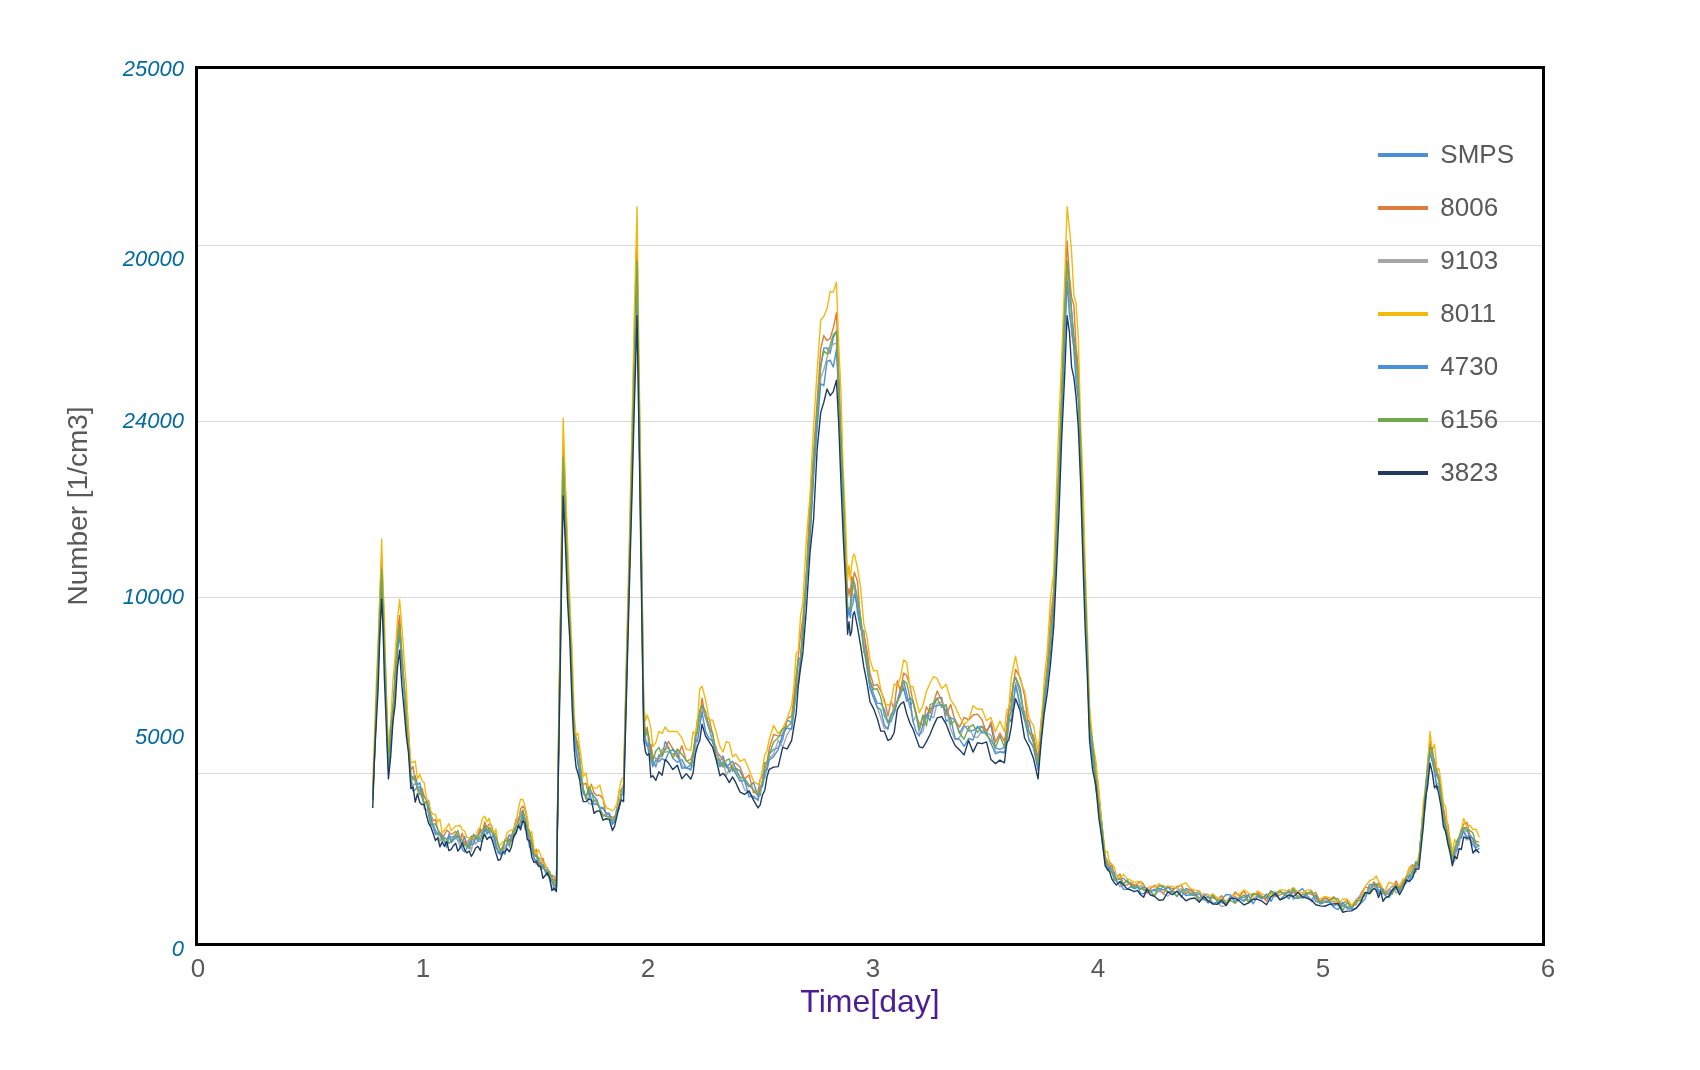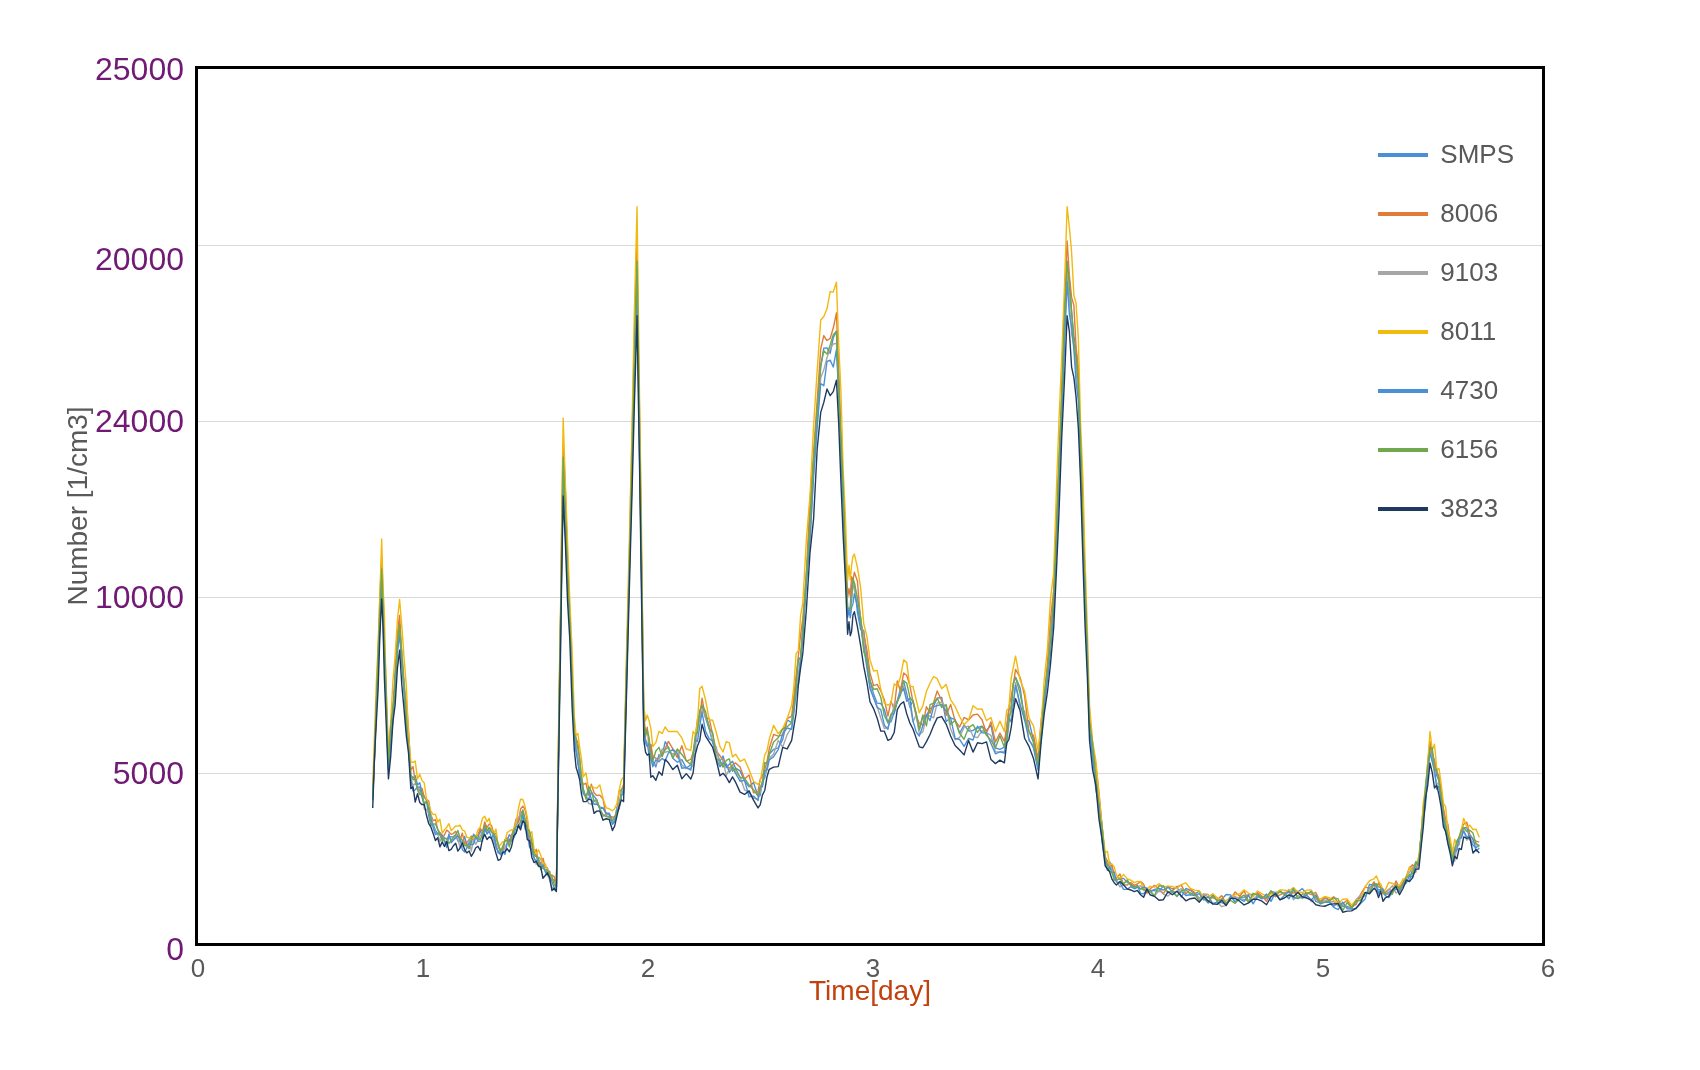--- a/index.html
+++ b/index.html
@@ -25,58 +25,59 @@
     position: absolute;
     left: 0;
     width: 100%;
     border-top: 1px solid #d9d9d9;
   }
   .y-tick-label {
     position: absolute;
     right: 100%;
     transform: translateY(-50%);
     padding-right: 14px;
-    font-size: 32px;
-    color: #701a75;
+    font-size: 22px;
+    color: #0369a1;
     white-space: nowrap;
+    font-style: italic;
   }
   .x-tick-label {
     position: absolute;
     top: 100%;
     transform: translateX(-50%);
     padding-top: 10px;
     font-size: 26px;
     color: #595959;
     white-space: nowrap;
   }
   .x-title {
     position: absolute;
     left: 50%;
     top: 100%;
     transform: translateX(-50%);
-    margin-top: 32px;
-    font-size: 28px;
-    color: #c2410c;
+    margin-top: 40px;
+    font-size: 32px;
+    color: #4c1d95;
   }
   .y-title {
     position: absolute;
     left: -120px;
     top: 50%;
     transform: translate(-50%, -50%) rotate(-90deg);
     font-size: 28px;
     color: #595959;
     white-space: nowrap;
   }
   .legend {
     position: absolute;
     right: 28px;
     top: 70px;
     display: flex;
     flex-direction: column;
-    gap: 28px;
+    gap: 22px;
     font-size: 26px;
     color: #595959;
   }
   .legend-row {
     display: flex;
     align-items: center;
     gap: 12px;
   }
   .legend-swatch {
     width: 50px;
@@ -93,21 +94,21 @@
 </head>
 <body>
 
 <div class="stage">
 
   <div class="plot-frame" id="plot-frame" style="left: 195px; top: 66px; width: 1350px; height: 880px;">
 
     <div id="y-axis-layer">
         <div class="y-tick-label" style="top: 880px;">0</div>
         <div class="gridline" style="top: 704px;"></div>
-        <div class="y-tick-label" style="top: 704px;">5000</div>
+        <div class="y-tick-label" style="top: 668px;">5000</div>
         <div class="gridline" style="top: 528px;"></div>
         <div class="y-tick-label" style="top: 528px; margin-left: 24px;">10000</div>
         <div class="gridline" style="top: 352px;"></div>
         <div class="y-tick-label" style="top: 352px;">24000</div>
         <div class="gridline" style="top: 176px;"></div>
         <div class="y-tick-label" style="top: 176px; margin-top: 14px;">20000</div>
         <div class="y-tick-label" style="top: 0px;">25000</div>
       </div>
 
     <div id="x-axis-layer">

